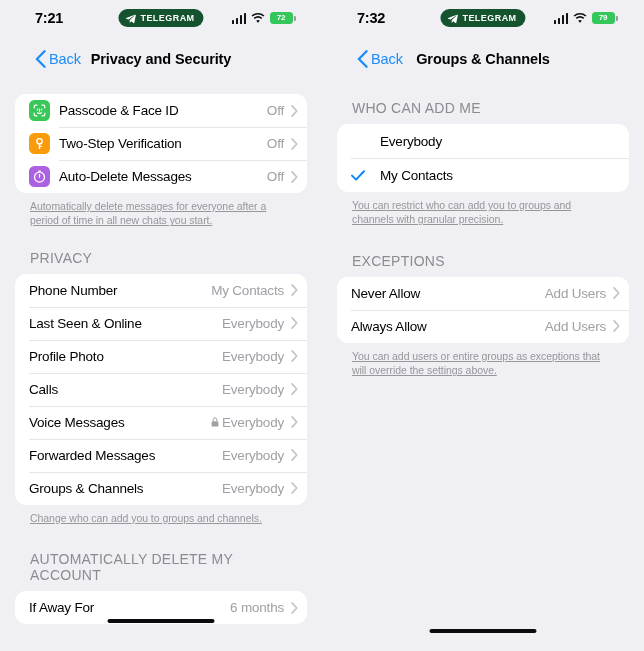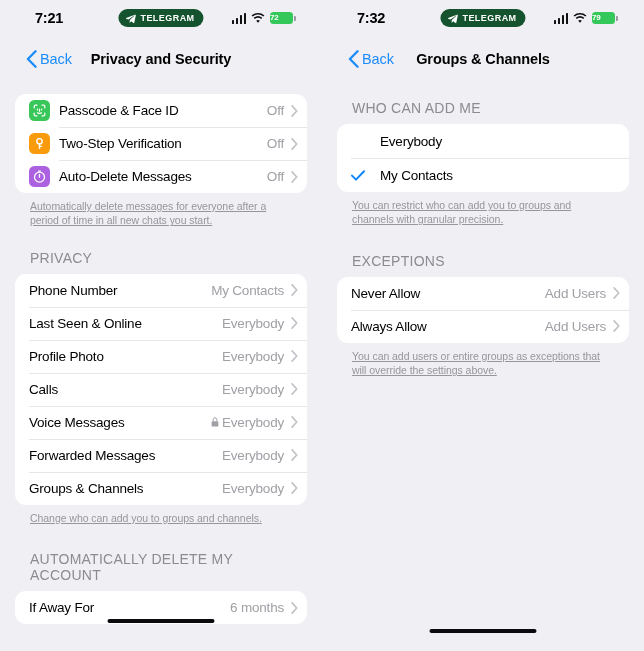--- a/index.html
+++ b/index.html
@@ -82,21 +82,21 @@
   .bars i:nth-child(3){height:8.5px;}
   .bars i:nth-child(4){height:11px;}
   .wifi { width: 14px; height: 11px; display: block; }
   .battery {
     position: relative;
     width: 23px; height: 12px;
     border-radius: 3.5px;
     background: #34c759;
     display: flex;
     align-items: center;
-    justify-content: flex-start;
+    justify-content: center;
   }
   .battery .pct {
     font-size: 8px;
     font-weight: bold;
     color: #fff;
     letter-spacing: -0.2px;
     line-height: 1;
     padding-right:1px;
   }
   .battery .nub {
@@ -109,21 +109,21 @@
 
   
   .navbar {
     height: 38px;
     position: relative;
     display: flex;
     align-items: center;
   }
   .nav-back {
     position: absolute;
-    left: 13px;
+    left: 22px;
     display: flex;
     align-items: center;
     gap: 3px;
     cursor: pointer;
   }
   .chev-back { width: 11px; height: 18px; display: block; }
   .nav-back-label {
     color: #1c8cf8;
     font-size: 14.5px;
     letter-spacing: -0.1px;

